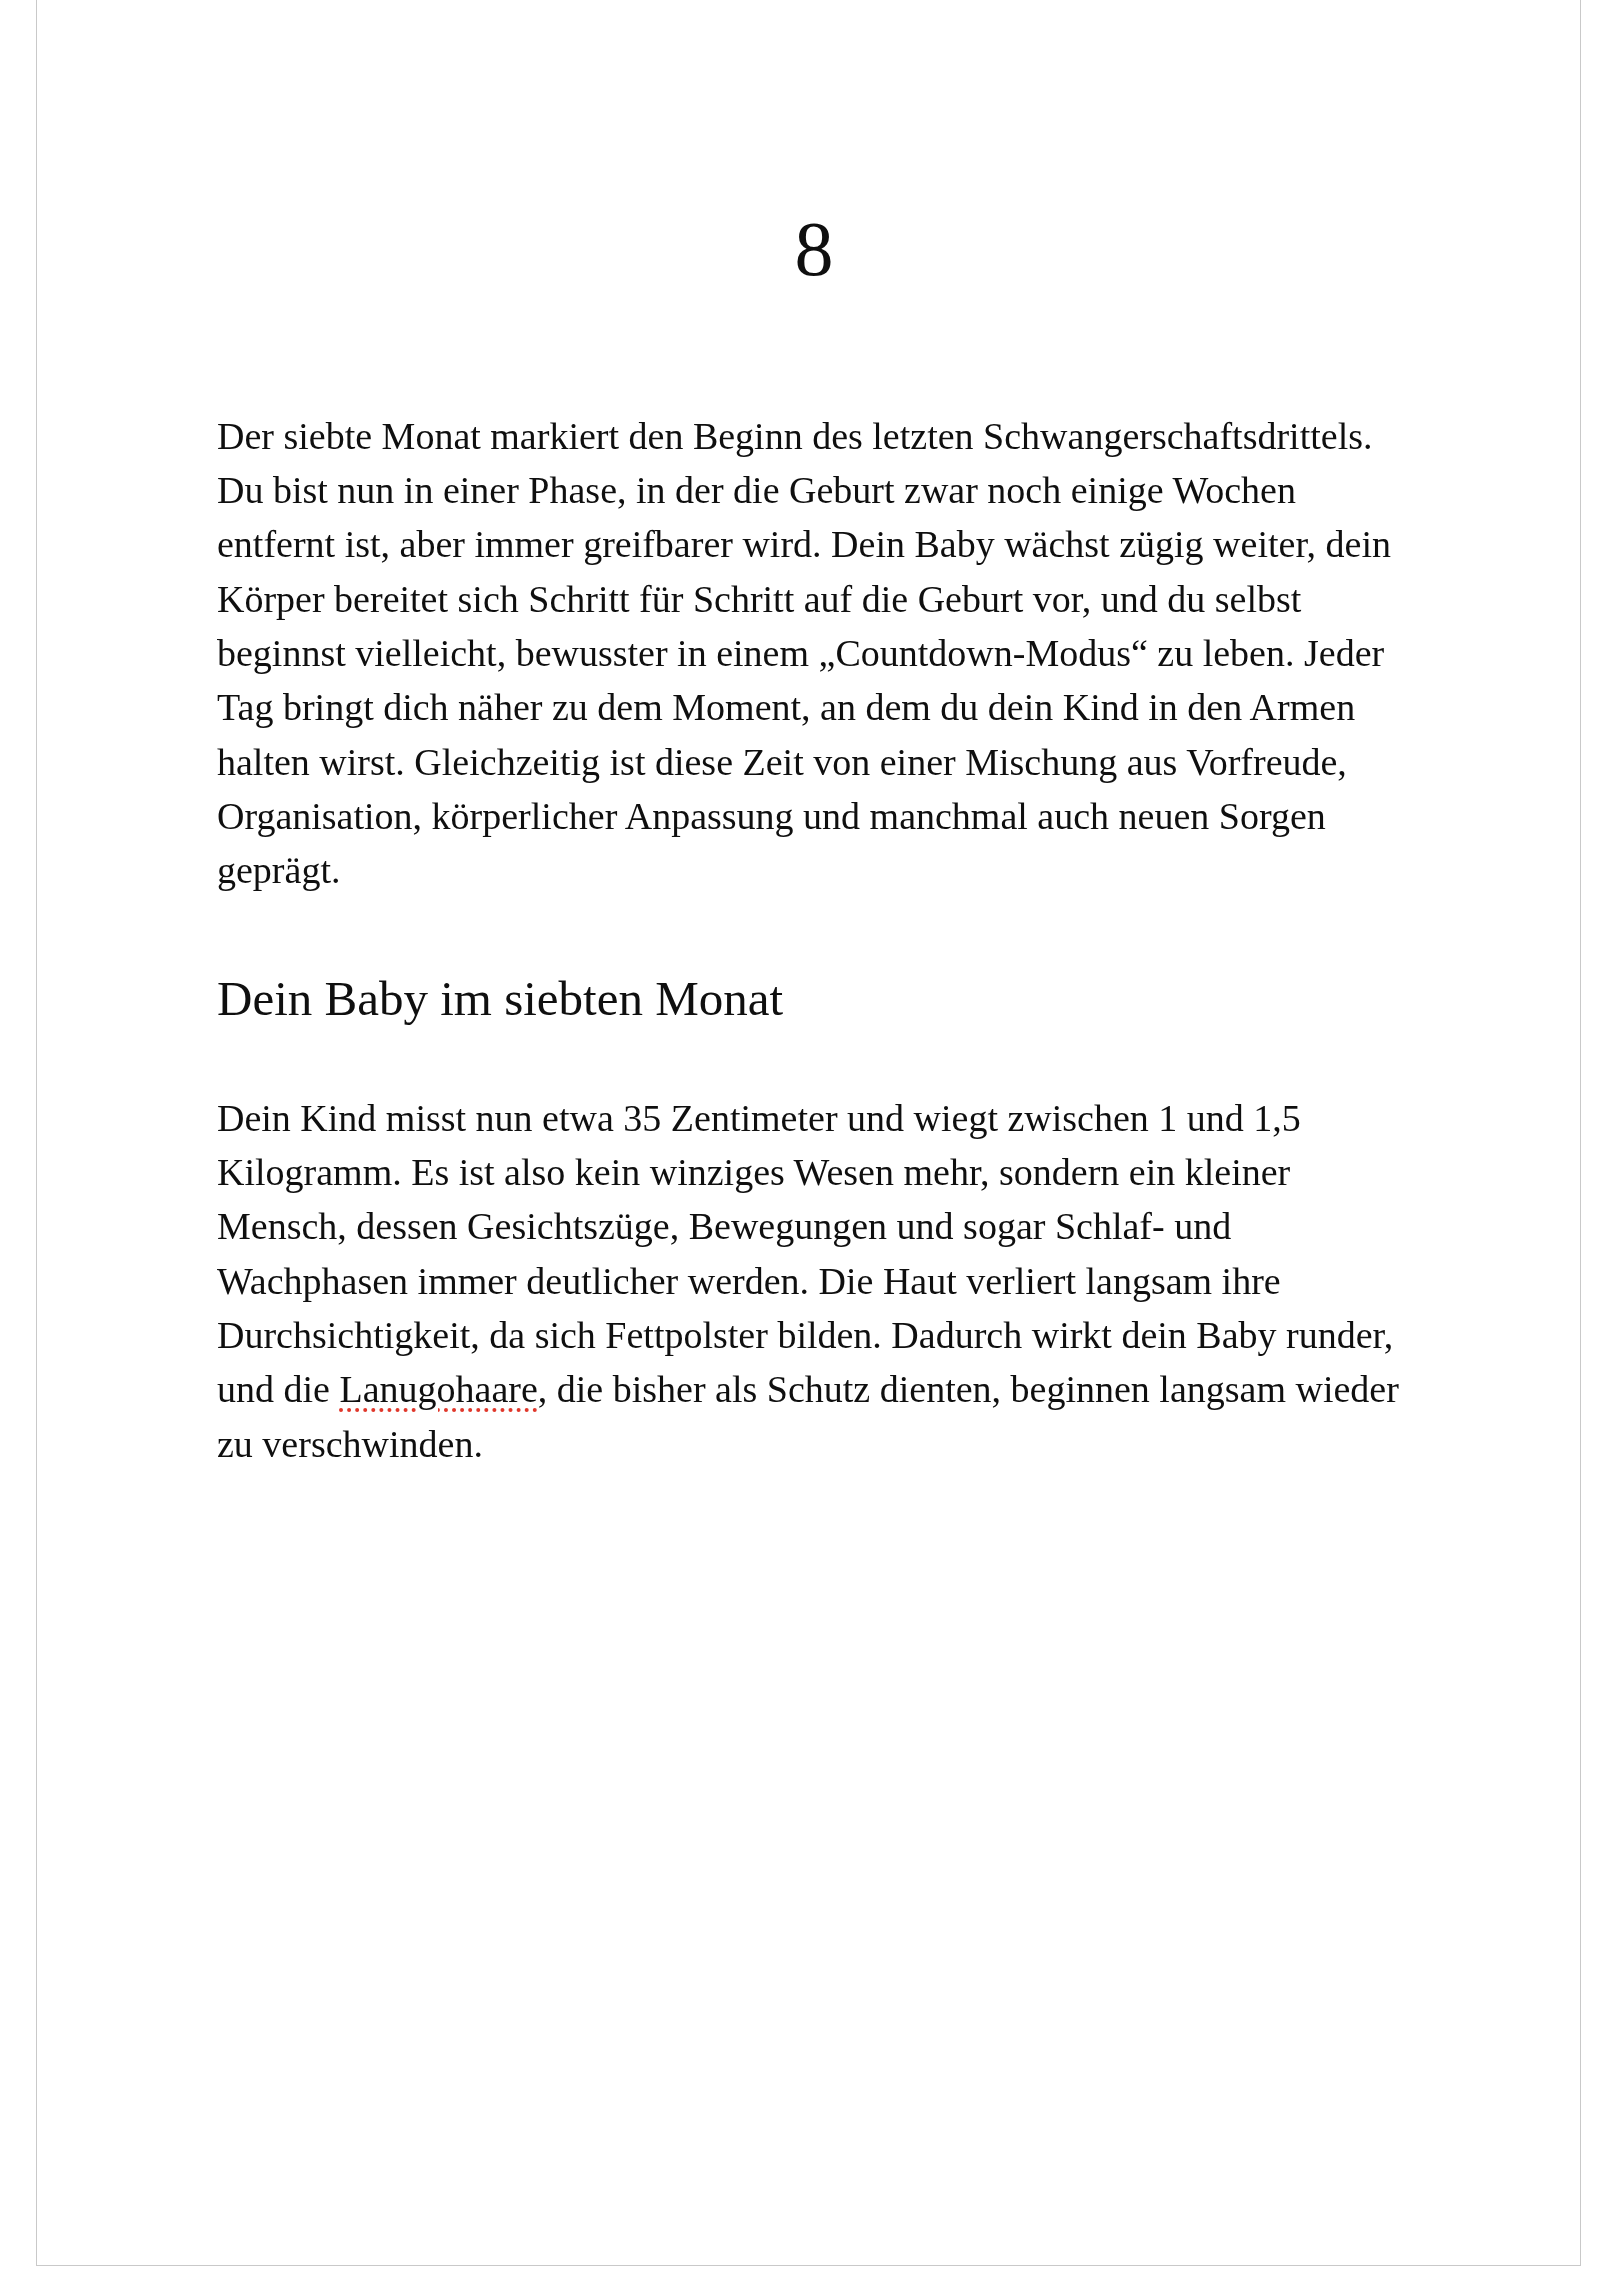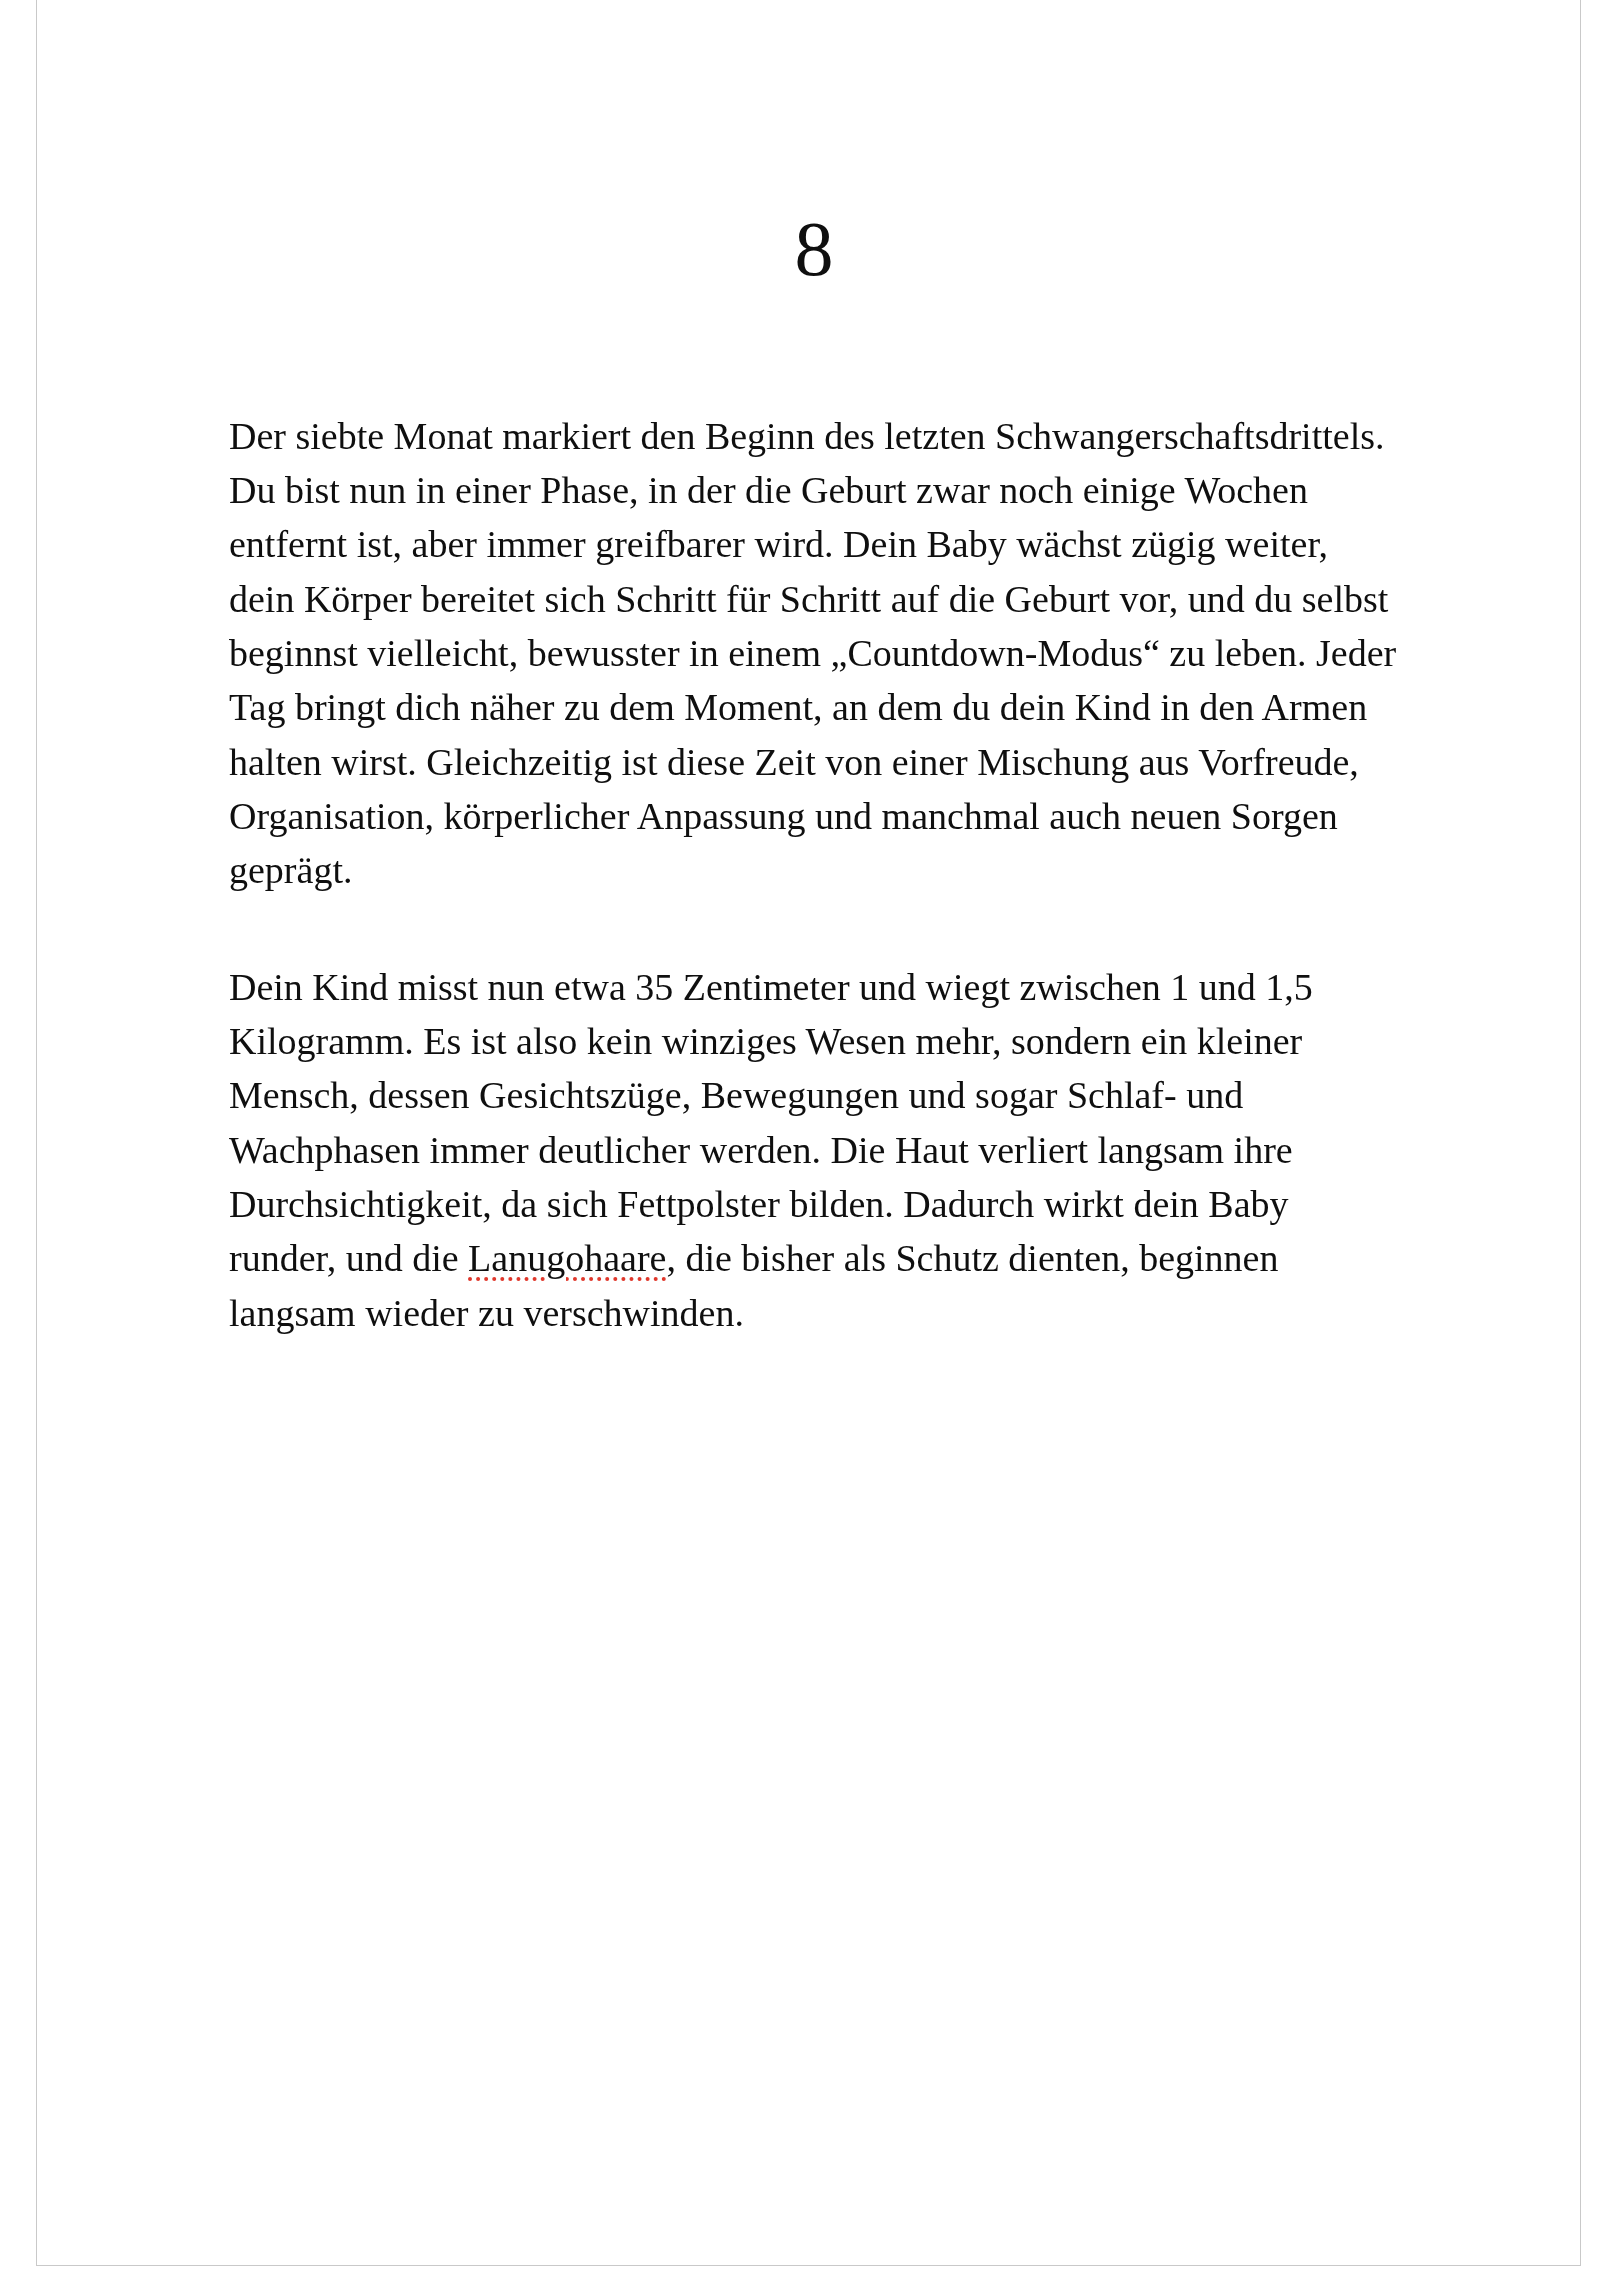--- a/index.html
+++ b/index.html
@@ -50,21 +50,21 @@
     line-height: 1.42;
     text-align: center;
     font-weight: 400;
     margin: 6.7px auto 0 auto;
     max-width: 1147px;
   }
 
   .body-text {
     font-size: 38px;
     line-height: 1.43;
-    margin: 12px;
+    margin: 0;
     text-align: left;
   }
 
   .intro {
     margin-top: 113px;
   }
 
   .section-heading {
     font-size: 49px;
     line-height: 1.25;
@@ -94,20 +94,21 @@
 
 <div class="canvas">
   <div class="page">
     <div class="content">
 
       <div class="chapter-number">8</div>
 
 
       <p class="body-text intro">Der siebte Monat markiert den Beginn des letzten Schwangerschaftsdrittels. Du bist nun in einer Phase, in der die Geburt zwar noch einige Wochen entfernt ist, aber immer greifbarer wird. Dein Baby wächst zügig weiter, dein Körper bereitet sich Schritt für Schritt auf die Geburt vor, und du selbst beginnst vielleicht, bewusster in einem „Countdown-Modus“ zu leben. Jeder Tag bringt dich näher zu dem Moment, an dem du dein Kind in den Armen halten wirst. Gleichzeitig ist diese Zeit von einer Mischung aus Vorfreude, Organisation, körperlicher Anpassung und manchmal auch neuen Sorgen geprägt.</p>
 
+      <h2 class="section-heading">Dein Baby im siebten Monat</h2>
 
       <p class="body-text para-after-heading"><span>Dein Kind misst nun etwa 35 Zentimeter und wiegt zwischen 1 und 1,5 Kilogramm. Es ist also kein winziges Wesen mehr, sondern ein kleiner Mensch, dessen Gesichtszüge, Bewegungen und sogar Schlaf- und Wachphasen immer deutlicher werden. Die Haut verliert langsam ihre Durchsichtigkeit, da sich Fettpolster bilden. Dadurch wirkt dein Baby runder, und die </span><span class="spell-error">Lanugohaare</span><span>, die bisher als Schutz dienten, beginnen langsam wieder zu verschwinden.</span></p>
 
 
     </div>
   </div>
 </div>
 
 
 </body></html>

